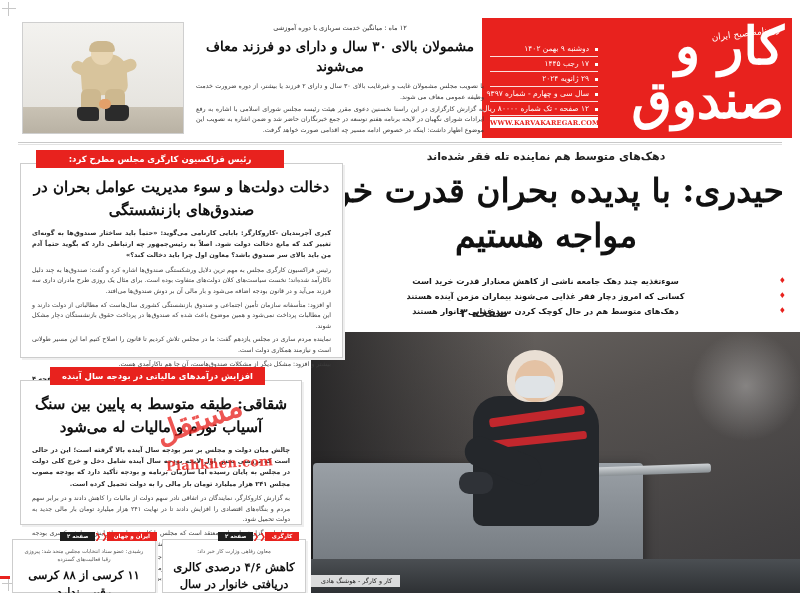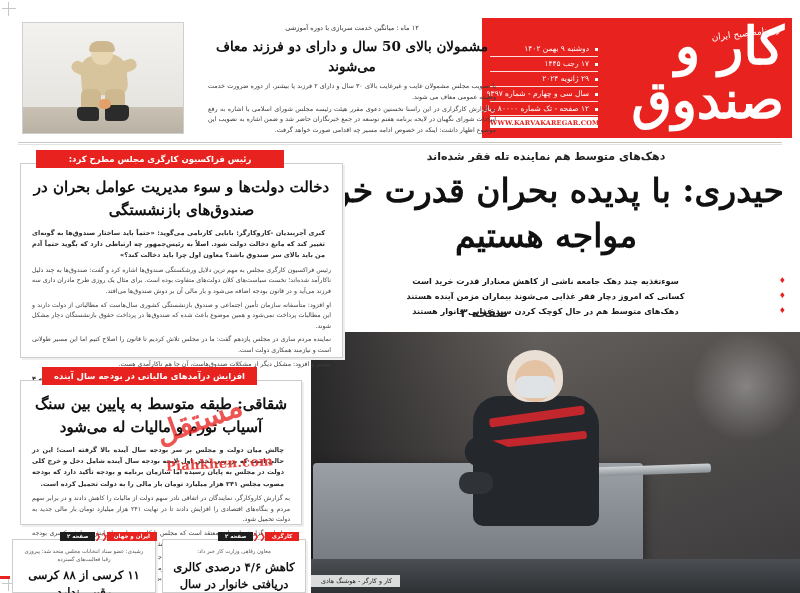--- a/index.html
+++ b/index.html
@@ -87,21 +87,21 @@
   .sold .legR{position:absolute;left:36px;top:48px;width:20px;height:24px;
     background:#cdb88f;border-radius:6px;}
   .sold .bootL{position:absolute;left:8px;top:66px;width:22px;height:14px;
     background:#2b2b2b;border-radius:4px 4px 3px 6px;}
   .sold .bootR{position:absolute;left:36px;top:64px;width:24px;height:16px;
     background:#2b2b2b;border-radius:4px 4px 6px 3px;}
   .sold .hand{position:absolute;left:30px;top:58px;width:12px;height:10px;
     background:#e3a06a;border-radius:5px;}
 
   
-  .topart{position:absolute;left:204px;top:24px;width:296px;text-align:center;}
+  .topart{position:absolute;left:192px;top:24px;width:296px;text-align:center;}
   .topart .kicker{font-size:6.6px;color:#333;margin-bottom:4px;line-height:1.4;}
   .topart h2{
     margin:0 0 5px 0;font-size:13.5px;line-height:1.45;font-weight:bold;
     font-family:"DejaVu Serif","Liberation Serif",serif;color:#111;
   }
   .topart .body{font-size:6.4px;line-height:1.62;text-align:justify;color:#3a3a3a;
     direction:rtl;padding:0 4px;}
   .topart .body p{margin:0 0 2px 0;}
 
   
@@ -181,21 +181,21 @@
     position:absolute;border:1px solid #cdcdcd;background:#fff;
     box-shadow:2px 2px 0 #efefef;box-sizing:border-box;
   }
   .artbox h3{
     margin:0;padding:12px 10px 0 10px;text-align:center;
     font-size:15px;line-height:1.5;font-weight:bold;color:#111;
     font-family:"DejaVu Serif","Liberation Serif",serif;
   }
   .artbox .lead{
     font-size:6.5px;line-height:1.72;text-align:justify;color:#2e2e2e;
-    padding:7px 17px 0 11px;direction:rtl;font-weight:bold;
+    padding:7px 11px 0 11px;direction:rtl;font-weight:bold;
   }
   .artbox .body{
     font-size:6.3px;line-height:1.72;text-align:justify;color:#3d3d3d;
     padding:3px 11px 0 11px;direction:rtl;
   }
   .artbox .body p,.artbox .lead p{margin:0 0 2.5px 0;}
   .cont{
     font-size:6.6px;font-weight:bold;color:#222;text-align:left;
     padding:3px 11px 7px 11px;
   }
@@ -277,21 +277,21 @@
       <div class="bootL"></div>
         <div class="bootR"></div>
       <div class="hand"></div>
       <div class="head"></div>
         <div class="cap"></div>
     </div>
   </div>
 
   <div class="topart">
     <div class="kicker">۱۲ ماه : میانگین خدمت سربازی با دوره آموزشی</div>
-    <h2>مشمولان بالای 50 سال و دارای دو فرزند معاف می‌شوند</h2>
+    <h2>مشمولان بالای ۳۰ سال و دارای دو فرزند معاف می‌شوند</h2>
     <div class="body">
       <p>با تصویب مجلس مشمولان غایب و غیرغایب بالای ۳۰ سال و دارای ۲ فرزند یا بیشتر، از دوره ضرورت خدمت وظیفه عمومی معاف می شوند.</p>
       <p>به گزارش کارگزاری در این راستا نخستین دعوی مقرر هیئت رئیسه مجلس شورای اسلامی با اشاره به رفع ایرادات شورای نگهبان در لایحه برنامه هفتم توسعه در جمع خبرنگاران حاضر شد و ضمن اشاره به تصویب این موضوع اظهار داشت: اینکه در خصوص ادامه مسیر چه اقدامی صورت خواهد گرفت.</p>
     </div>
   </div>
 
   <div class="divider"></div>
   <div class="divider2"></div>
 
   <div class="mainhead">
@@ -336,21 +336,21 @@
     <div class="lead">کبری آجربندیان -کاروکارگر: بابایی کارنامی می‌گوید: «حتماً باید ساختار صندوق‌ها به گونه‌ای تغییر کند که مانع دخالت دولت شود. اصلاً به رئیس‌جمهور چه ارتباطی دارد که بگوید حتماً آدم من باید بالای سر صندوق باشد؟ معاون اول چرا باید دخالت کند؟»</div>
     <div class="body">
       <p>رئیس فراکسیون کارگری مجلس به مهم ترین دلایل ورشکستگی صندوق‌ها اشاره کرد و گفت: صندوق‌ها به چند دلیل ناکارآمد شده‌اند؛ نخست سیاست‌های کلان دولت‌های متفاوت بوده است. برای مثال یک روزی طرح مادران داری سه فرزند می‌آید و در قانون بودجه اضافه می‌شود و بار مالی آن بر دوش صندوق‌ها می‌افتد.</p>
       <p>او افزود: متأسفانه سازمان تأمین اجتماعی و صندوق بازنشستگی کشوری سال‌هاست که مطالباتی از دولت دارند و این مطالبات پرداخت نمی‌شود و همین موضوع باعث شده که صندوق‌ها در پرداخت حقوق بازنشستگان دچار مشکل شوند.</p>
       <p>نماینده مردم ساری در مجلس یازدهم گفت: ما در مجلس تلاش کردیم تا قانون را اصلاح کنیم اما این مسیر طولانی است و نیازمند همکاری دولت است.</p>
       <p>بیشتر و افزود: مشکل دیگر از مشکلات صندوق‌هاست، آن جا هم ناکارآمدی هست.</p>
     </div>
     <div class="cont">ادامه در صفحه ۴</div>
   </div>
 
-  <div class="redbanner" style="left:42px;top:367px;width:215px;">افزایش درآمدهای مالیاتی در بودجه سال آینده</div>
+  <div class="redbanner" style="left:50px;top:367px;width:215px;">افزایش درآمدهای مالیاتی در بودجه سال آینده</div>
   <div class="artbox" style="left:20px;top:380px;width:282px;height:145px;">
     <h3>شقاقی: طبقه متوسط به پایین بین سنگ آسیاب تورم و مالیات له می‌شود</h3>
     <div class="lead">چالش میان دولت و مجلس بر سر بودجه سال آینده بالا گرفته است؛ این در حالی است که بررسی بخش اول لایحه بودجه سال آینده شامل دخل و خرج کلی دولت در مجلس به پایان رسیده اما سازمان برنامه و بودجه تأکید دارد که بودجه مصوب مجلس ۲۴۱ هزار میلیارد تومان بار مالی را به دولت تحمیل کرده است.</div>
     <div class="body">
       <p>به گزارش کاروکارگر، نمایندگان در اتفاقی نادر سهم دولت از مالیات را کاهش دادند و در برابر سهم مردم و بنگاه‌های اقتصادی را افزایش دادند تا در نهایت ۲۴۱ هزار میلیارد تومان بار مالی جدید به دولت تحمیل شود.</p>
       <p>بر اساس گزارش‌ها، دولت معتقد است که مجلس با کاهش منابع و افزایش مصارف، کسری بودجه ایجاد کرده است و این موضوع می‌تواند به تورم بیشتر در سال آینده منجر شود.</p>
       <p>اما در این میان، رئیس کمیسیون تلفیق لایحه بودجه تأکید دارد و ادامه داد: آنچه را که لایحه بودجه سال آینده تبدیل به یک صد و ده هزار میلیارد تومان در نظر گرفته است، مجلس آن را در مسیر درست قرار داده و این ارقام با شفافیت کامل در برنامه تعیین شده است.</p>
     </div>
     <div class="cont">ادامه در صفحه ۴</div>
   </div>

